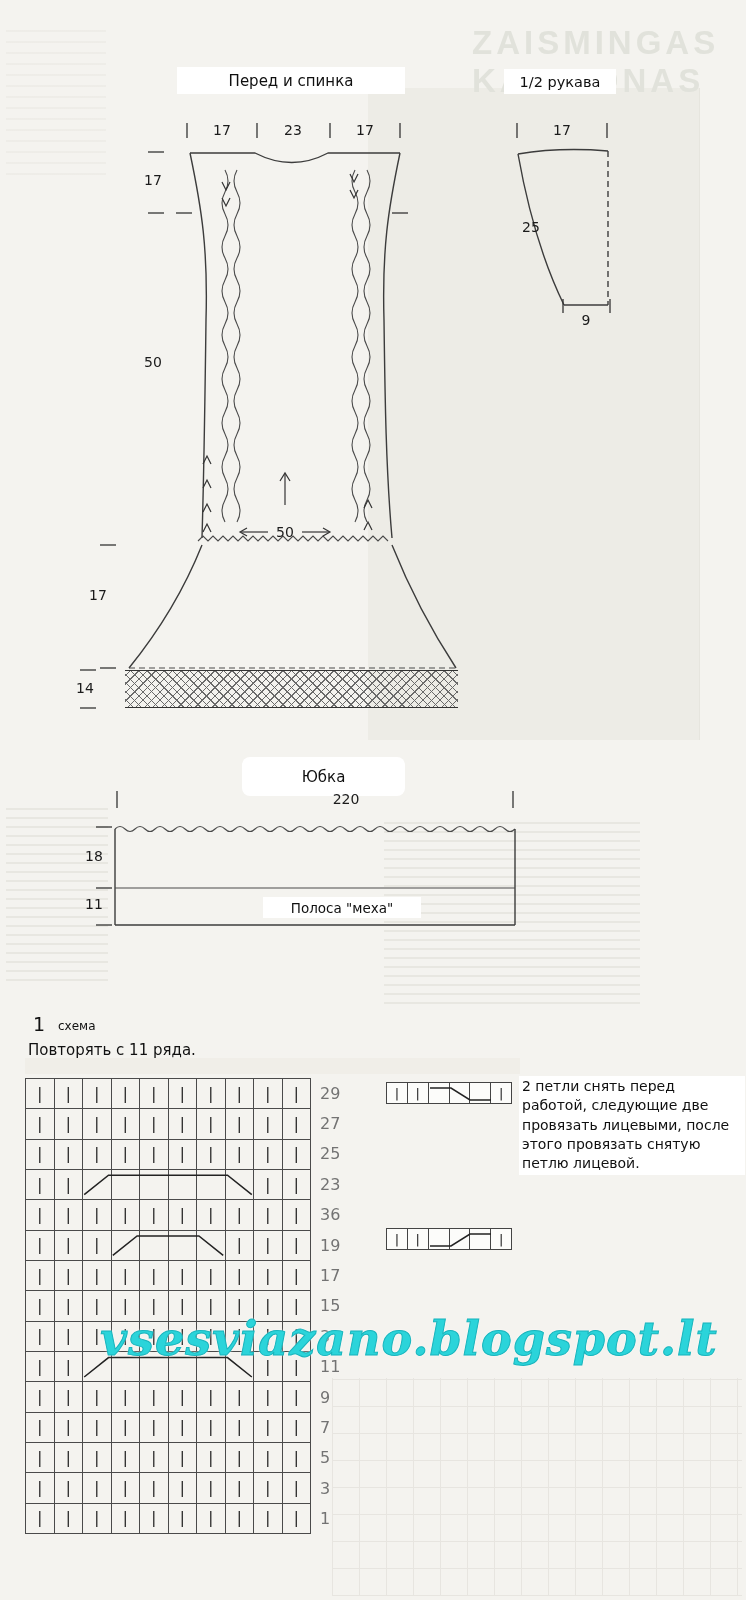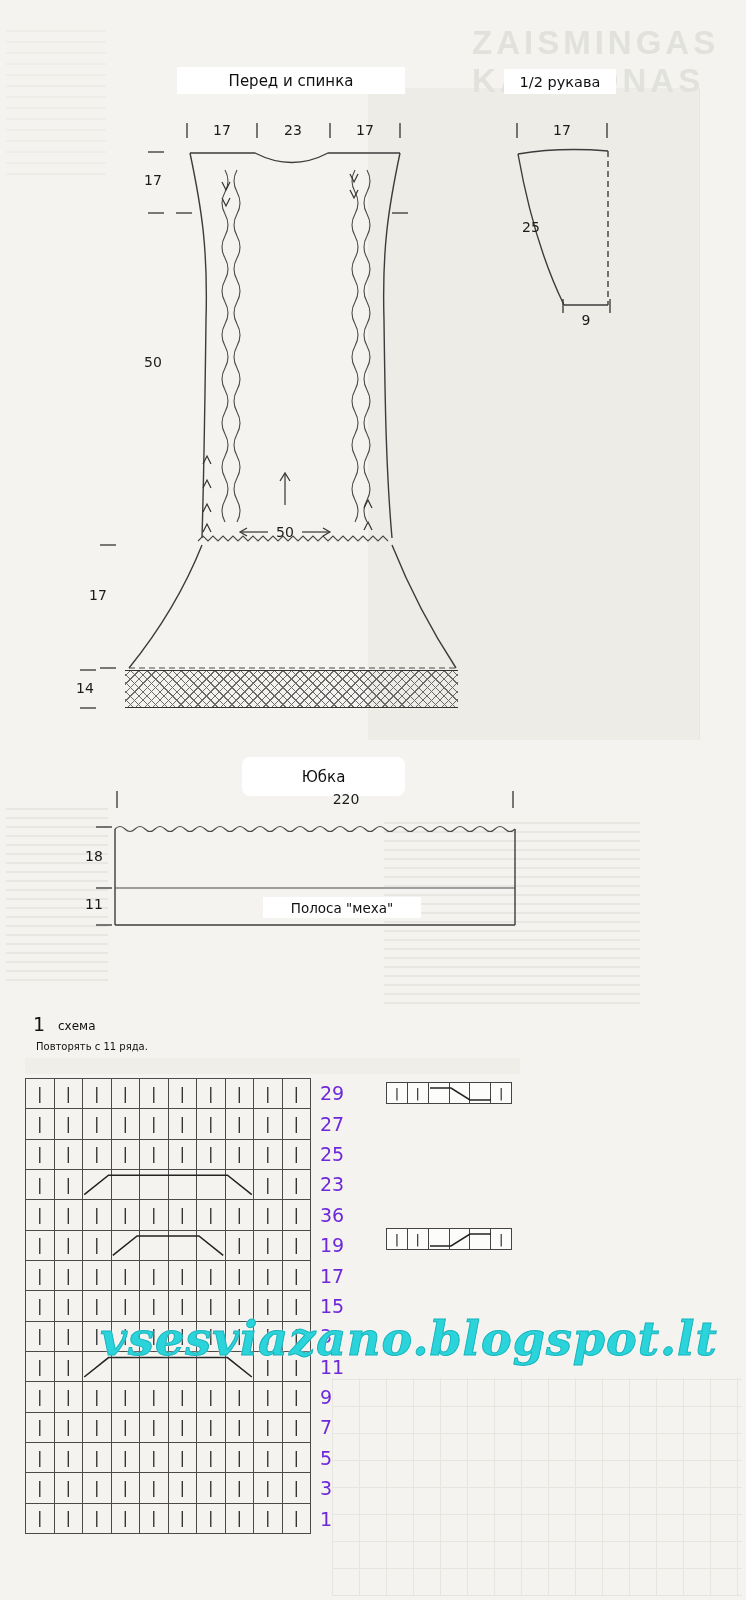--- a/index.html
+++ b/index.html
@@ -42,21 +42,21 @@
   
   .chart-grid { position:absolute; left:25px; top:1078px; width:286px; height:456px; z-index:3;
       display:grid; grid-template-columns:repeat(10,1fr); grid-auto-rows:1fr;
       border-left:1px solid #4a4a4a; border-top:1px solid #4a4a4a; }
   .chart-cell { border-right:1px solid #4a4a4a; border-bottom:1px solid #4a4a4a;
       display:flex; align-items:center; justify-content:center;
       font-size:15px; color:#222; }
   .chart-overlay { position:absolute; left:25px; top:1078px; z-index:4; pointer-events:none; }
   .cable-line { fill:none; stroke:#222; stroke-width:1.5; }
   .row-numbers { position:absolute; left:320px; top:1078px; z-index:3; }
-  .row-number { height:30.4px; display:flex; align-items:center; font-size:19px; color:#6d28d9; }
+  .row-number { height:30.4px; display:flex; align-items:center; font-size:16px; color:#737373; }
 
   
   .legend-strip { position:absolute; left:386px; width:126px; height:22px; z-index:3;
       display:grid; grid-template-columns:repeat(6,1fr);
       border-left:1px solid #444; border-top:1px solid #444; background:#fcfcfa; }
   .legend-cell { border-right:1px solid #444; border-bottom:1px solid #444;
       display:flex; align-items:center; justify-content:center; font-size:13px; color:#222; }
   .legend-glyph { position:absolute; left:0; top:0; }
   .legend-text { position:absolute; left:519px; width:226px; z-index:3; background:#fff;
       font-size:14px; line-height:1.38; color:#101010; padding:1px 3px; }
@@ -181,21 +181,21 @@
   <span class="label" style="left:562px; top:130px;">17</span>
   <span class="label" style="left:531px; top:227px;">25</span>
   <span class="label" style="left:586px; top:320px;">9</span>
 
   <span class="label" style="left:346px; top:799px;">220</span>
   <span class="label" style="left:94px; top:856px;">18</span>
   <span class="label" style="left:94px; top:904px;">11</span>
 
   <span class="tlabel" style="left:33px; top:1013px; font-size:19px;">1</span>
   <span class="tlabel" style="left:58px; top:1019px; font-size:12px;">схема</span>
-  <span class="tlabel" style="left:36px; top:1041px; font-size:10px;">Повторять с 11 ряда.</span>
+  <span class="tlabel" style="left:28px; top:1041px; font-size:15px;">Повторять с 11 ряда.</span>
 
   <div class="chart-grid">
       <div class="chart-cell">|</div>
       <div class="chart-cell">|</div>
       <div class="chart-cell">|</div>
       <div class="chart-cell">|</div>
       <div class="chart-cell">|</div>
       <div class="chart-cell">|</div>
       <div class="chart-cell">|</div>
       <div class="chart-cell">|</div>
@@ -369,20 +369,21 @@
       <div class="legend-cell">|</div>
       <div class="legend-cell">|</div>
       <div class="legend-cell"></div>
       <div class="legend-cell"></div>
       <div class="legend-cell"></div>
       <div class="legend-cell">|</div>
       <svg class="legend-glyph" width="126" height="22">
         <polyline points="43,5 64,5 83,17 104,17" class="cable-line"></polyline>
       </svg>
     </div>
+  <div class="legend-text" style="top:1076px;">2 петли снять перед работой, следующие две провязать лицевыми, после этого провязать снятую петлю лицевой.</div>
   <div class="legend-strip" style="top:1228px;">
       <div class="legend-cell">|</div>
       <div class="legend-cell">|</div>
       <div class="legend-cell"></div>
       <div class="legend-cell"></div>
       <div class="legend-cell"></div>
       <div class="legend-cell">|</div>
       <svg class="legend-glyph" width="126" height="22">
         <polyline points="43,17 64,17 83,5 104,5" class="cable-line"></polyline>
       </svg>

